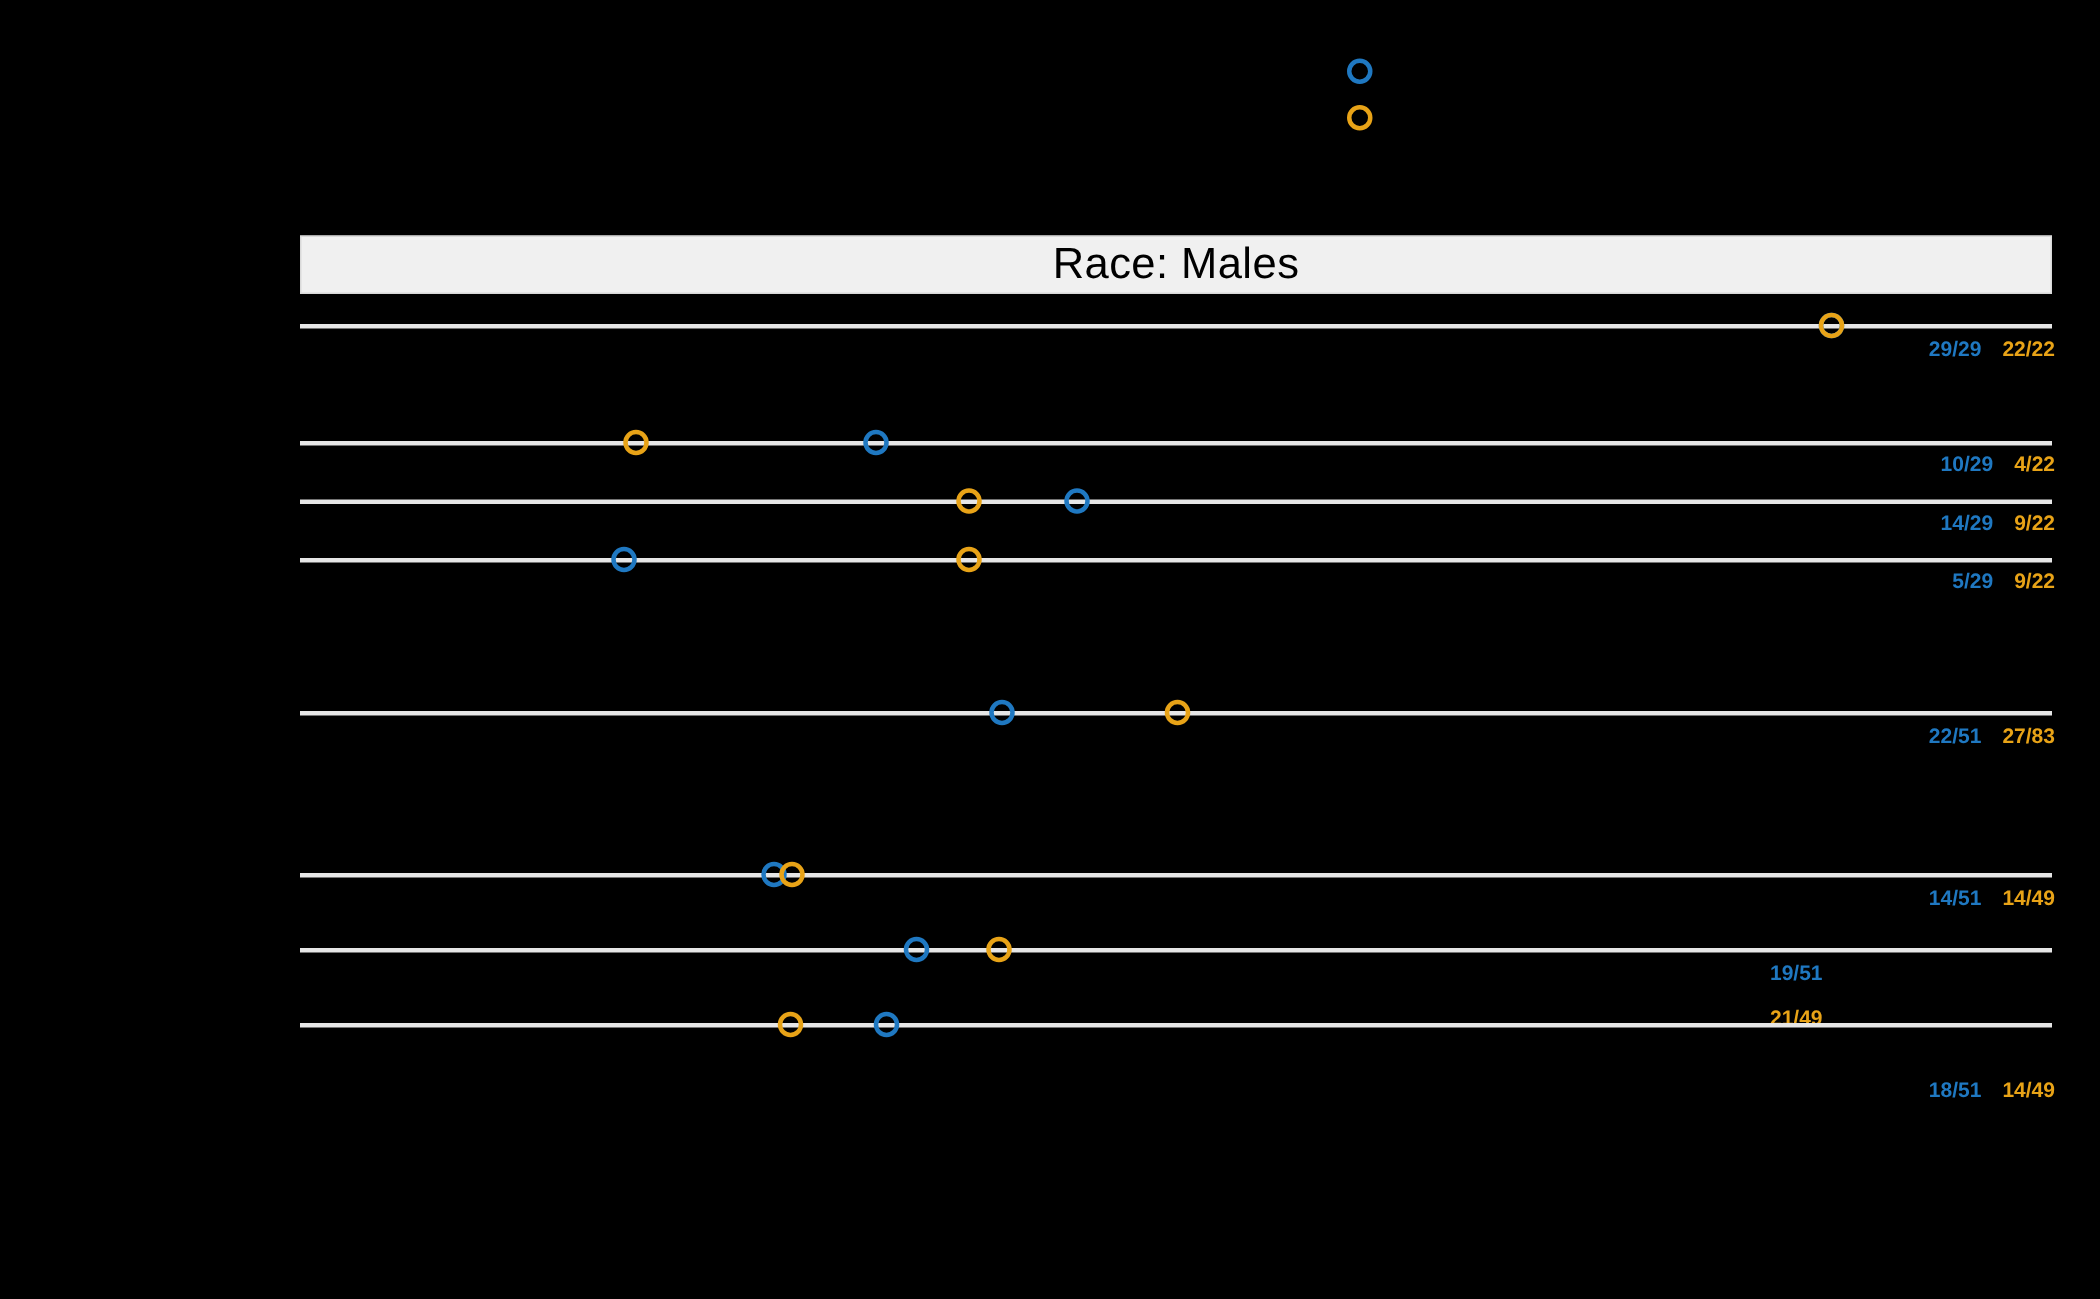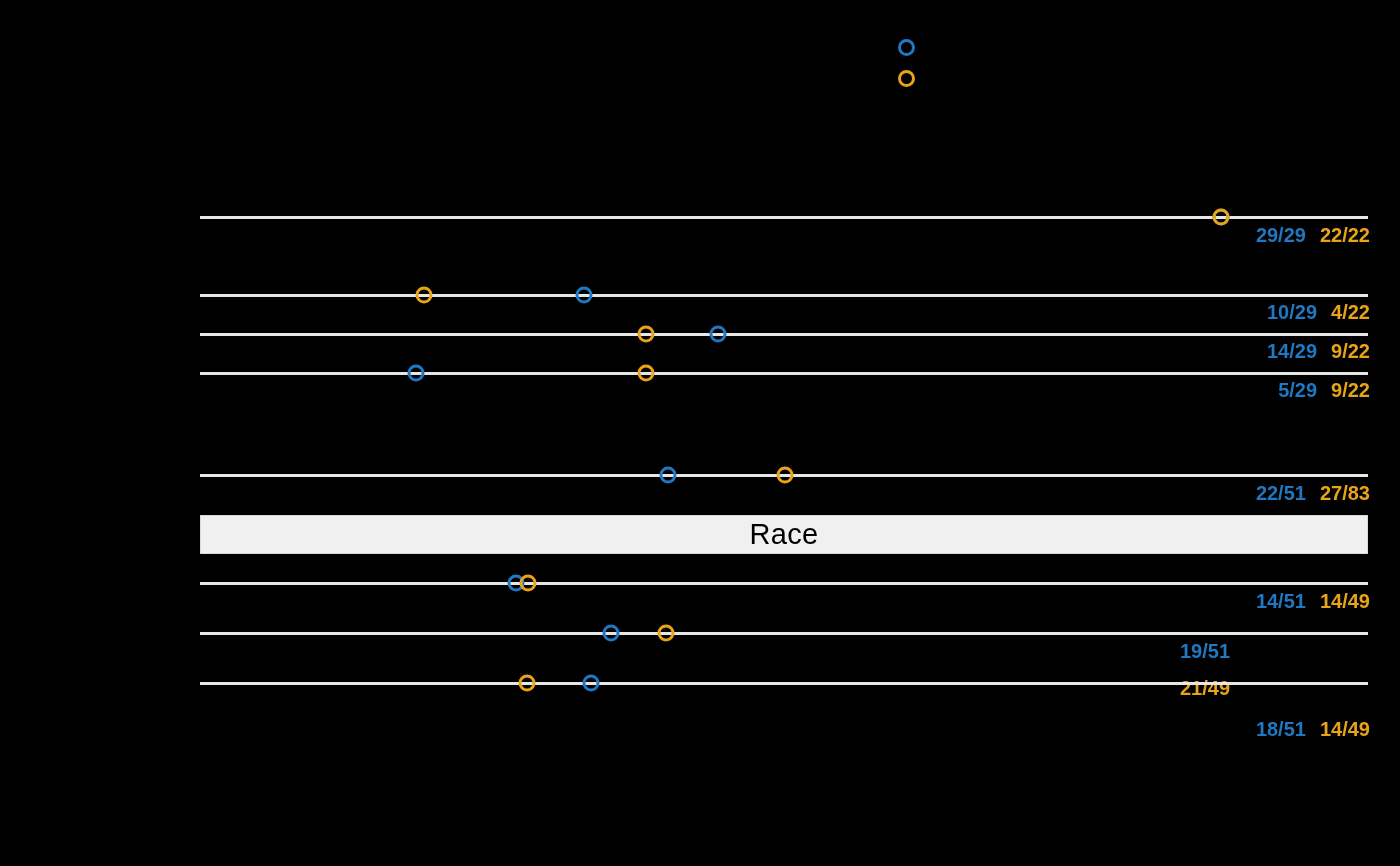--- a/index.html
+++ b/index.html
@@ -95,21 +95,21 @@
     transform: translate(-50%, -50%);
   }
   .row-values {
     position: absolute;
     left: 1180px;
     width: 190px;
     display: flex;
     justify-content: flex-end;
     align-items: baseline;
     gap: 14px;
-    font-size: 20px;
+    font-size: 14px;
     font-weight: 700;
     white-space: nowrap;
   }
   .val-blue   { color: #1f78c1; }
   .val-orange { color: #e8a317; text-align: center; }
 </style>
 </head>
 <body>
 
 <div id="chart-root">
@@ -118,20 +118,23 @@
     <div class="legend-row r0">
       <span class="marker blue"></span>
       <span class="legend-label"></span>
     </div>
     <div class="legend-row r1">
       <span class="marker orange"></span>
       <span class="legend-label"></span>
     </div>
   </div>
 
+  <div class="section-band" style="top:157px;">
+    <span class="section-band-label">Race: Males</span>
+  </div>
 
   <div class="row-line" style="top:216px;"></div>
   <div class="row-label" style="top:217px;"></div>
   <span class="marker blue row-marker" style="left:1221px; top:217px;"></span>
   <span class="marker orange row-marker" style="left:1221px; top:217px;"></span>
   <div class="row-values" style="top:224px;">
     <span class="val-blue">29/29</span>
     <span class="val-orange">22/22</span>
   </div>
 
@@ -165,23 +168,20 @@
 
   <div class="row-line" style="top:474px;"></div>
   <div class="row-label" style="top:475px;"></div>
   <span class="marker blue row-marker" style="left:668px; top:475px;"></span>
   <span class="marker orange row-marker" style="left:785px; top:475px;"></span>
   <div class="row-values" style="top:482px;">
     <span class="val-blue">22/51</span>
     <span class="val-orange">27/83</span>
   </div>
 
-  <div class="section-band" style="top:515px;">
-    <span class="section-band-label">Race</span>
-  </div>
 
   <div class="row-line" style="top:582px;"></div>
   <div class="row-label" style="top:583px;"></div>
   <span class="marker blue row-marker" style="left:516px; top:583px;"></span>
   <span class="marker orange row-marker" style="left:528px; top:583px;"></span>
   <div class="row-values" style="top:590px;">
     <span class="val-blue">14/51</span>
     <span class="val-orange">14/49</span>
   </div>
 

